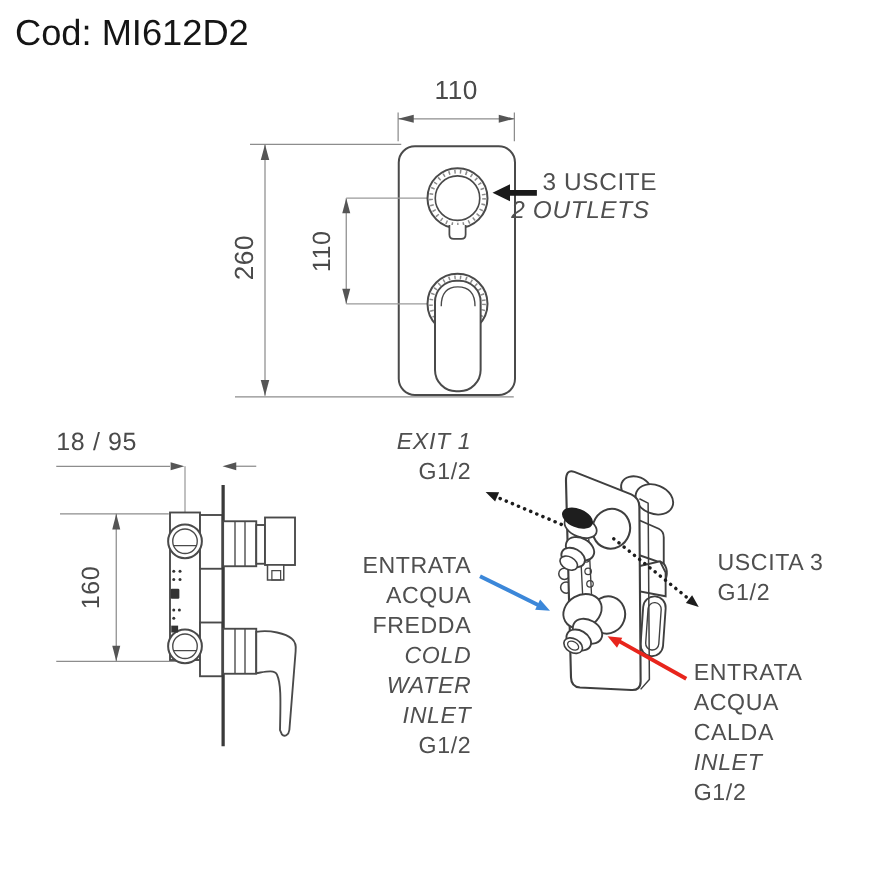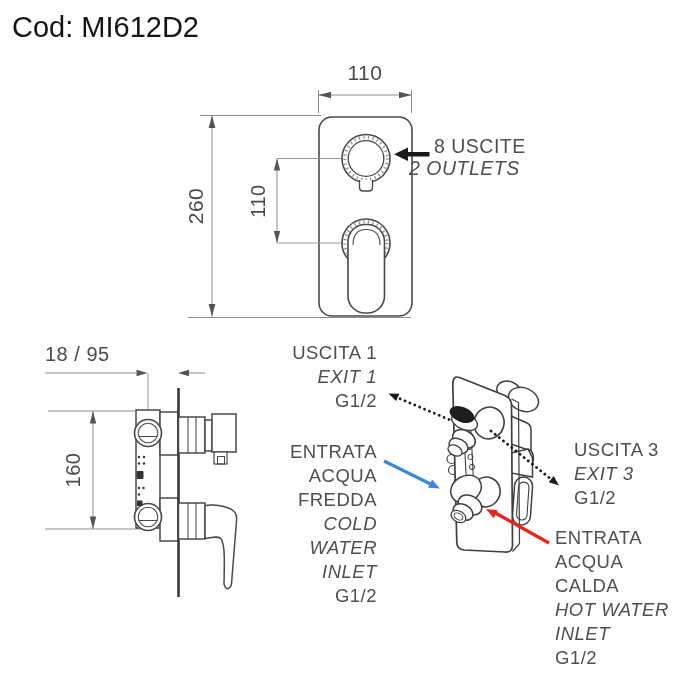--- a/index.html
+++ b/index.html
@@ -164,50 +164,47 @@
       <polygon points="486,509 497.8,510.2 493.6,518.2" stroke="none" fill="#e8251c"></polygon>
     </g>
   </g>
 </svg>
 
   <div class="txt title">Cod: MI612D2</div>
 
   <div class="txt dim" style="left:335px;top:61px;width:60px;text-align:center;">110</div>
   <div class="txt dim vdim" style="left:166px;top:194px;">260</div>
   <div class="txt dim vdim" style="left:229px;top:189px;font-size:20px;">110</div>
-  <div class="txt" style="left:434px;top:135px;font-size:19.5px;">8 USCITE</div>
+  <div class="txt" style="left:434px;top:135px;font-size:19.5px;">3 USCITE</div>
   <div class="txt it" style="left:409px;top:157px;font-size:19.5px;">2 OUTLETS</div>
 
   <div class="txt dim" style="left:45px;top:343px;font-size:20px;">18 / 95</div>
   <div class="txt dim vdim" style="left:44px;top:458px;font-size:20px;">160</div>
 
   <div class="block ralign" style="left:257px;top:341px;">
-    <div class="txt lab" style="position:static;">USCITA 1</div>
     <div class="txt lab it" style="position:static;">EXIT 1</div>
     <div class="txt lab" style="position:static;">G1/2</div>
   </div>
 
   <div class="block ralign" style="left:257px;top:440px;">
     <div class="txt lab" style="position:static;">ENTRATA</div>
     <div class="txt lab" style="position:static;">ACQUA</div>
     <div class="txt lab" style="position:static;">FREDDA</div>
     <div class="txt lab it" style="position:static;">COLD</div>
     <div class="txt lab it" style="position:static;">WATER</div>
     <div class="txt lab it" style="position:static;">INLET</div>
     <div class="txt lab" style="position:static;">G1/2</div>
   </div>
 
   <div class="block lalign" style="left:574px;top:438px;">
     <div class="txt lab" style="position:static;">USCITA 3</div>
-    <div class="txt lab it" style="position:static;">EXIT 3</div>
     <div class="txt lab" style="position:static;">G1/2</div>
   </div>
 
   <div class="block lalign" style="left:555px;top:526px;">
     <div class="txt lab" style="position:static;">ENTRATA</div>
     <div class="txt lab" style="position:static;">ACQUA</div>
     <div class="txt lab" style="position:static;">CALDA</div>
-    <div class="txt lab it" style="position:static;">HOT WATER</div>
     <div class="txt lab it" style="position:static;">INLET</div>
     <div class="txt lab" style="position:static;">G1/2</div>
   </div>
 
 </div>
 
 </body></html>

